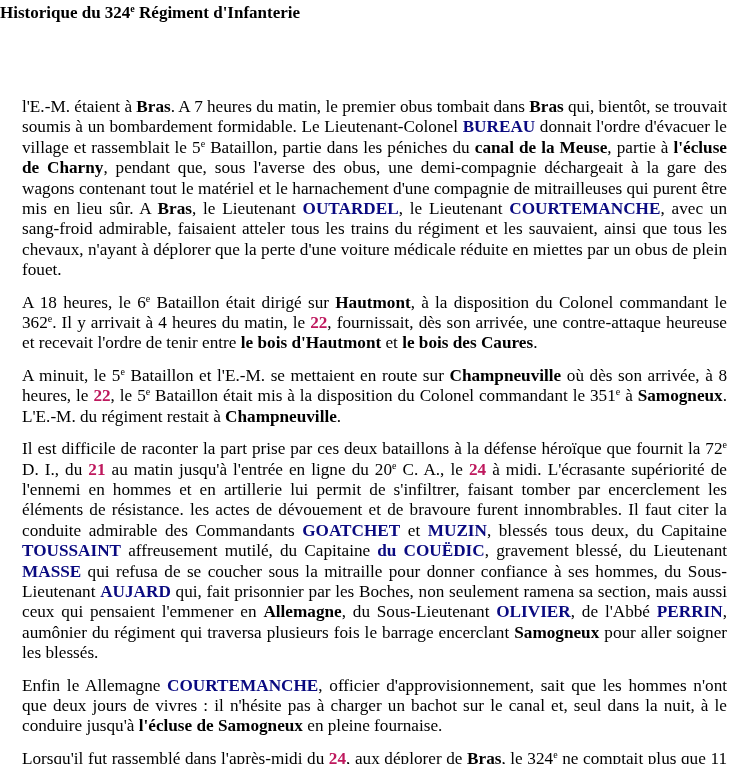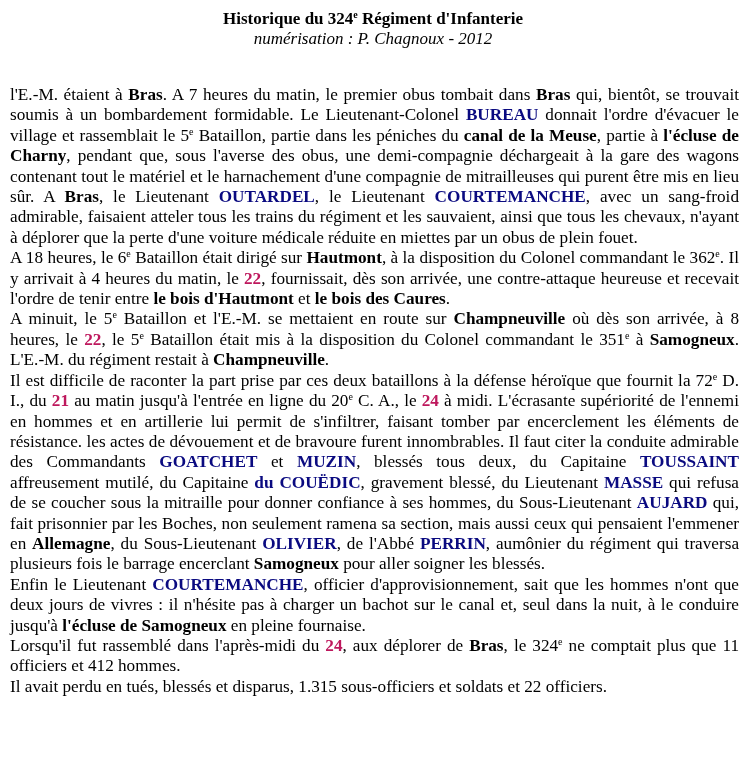--- a/index.html
+++ b/index.html
@@ -1,43 +1,42 @@
 <!DOCTYPE html>
 <html><head>
 <meta charset="utf-8">
 <style>
   html, body { margin: 0; padding: 0; background: #ffffff; }
   body {
     width: 746px; height: 764px; overflow: hidden;
     font-family: "Liberation Serif", "DejaVu Serif", serif;
     color: #000000;
   }
-  .header { text-align: center; padding-top: 9px; line-height: 20px; font-size: 17px; }
+  .header { padding-top: 3px; line-height: 20px; font-size: 17px; }
   .header .title { font-weight: bold; }
   .header .sub { }
   .header .credit { font-style: italic; }
   .body {
     position: absolute; left: 10px; top: 85px; width: 729px;
     font-size: 17.2px; line-height: 20.4px; text-align: justify;
   }
-  .body p { margin: 0; }
+  .body p { margin: 12px; }
   .b { font-weight: bold; }
   .name { font-weight: bold; color: #0a0a80; }
   .num { font-weight: bold; color: #be185d; }
   sup { font-size: 10px; line-height: 0; vertical-align: 6px; }
 </style>
 </head>
 <body>
 
 <div class="header">
   <div class="title"><span>Historique du 324</span><sup>e</sup><span> Régiment d'Infanterie</span></div>
-  <div class="credit">numérisation : P. Chagnoux - 2012</div>
 </div>
 
 <div class="body" id="doc-body">
     <p><span>l'E.-M. étaient à </span><span class="b">Bras</span><span>. A 7 heures du matin, le premier obus tombait dans </span><span class="b">Bras</span><span> qui, bientôt, se trouvait soumis à un bombardement formidable. Le Lieutenant-Colonel </span><span class="name">BUREAU</span><span> donnait l'ordre d'évacuer le village et rassemblait le 5</span><sup>e</sup><span> Bataillon, partie dans les péniches du </span><span class="b">canal de la Meuse</span><span>, partie à </span><span class="b">l'écluse de Charny</span><span>, pendant que, sous l'averse des obus, une demi-compagnie déchargeait à la gare des wagons contenant tout le matériel et le harnachement d'une compagnie de mitrailleuses qui purent être mis en lieu sûr. A </span><span class="b">Bras</span><span>, le Lieutenant </span><span class="name">OUTARDEL</span><span>, le Lieutenant </span><span class="name">COURTEMANCHE</span><span>, avec un sang-froid admirable, faisaient atteler tous les trains du régiment et les sauvaient, ainsi que tous les chevaux, n'ayant à déplorer que la perte d'une voiture médicale réduite en miettes par un obus de plein fouet.</span></p>
     <p><span>A 18 heures, le 6</span><sup>e</sup><span> Bataillon était dirigé sur </span><span class="b">Hautmont</span><span>, à la disposition du Colonel commandant le 362</span><sup>e</sup><span>. Il y arrivait à 4 heures du matin, le </span><span class="num">22</span><span>, fournissait, dès son arrivée, une contre-attaque heureuse et recevait l'ordre de tenir entre </span><span class="b">le bois d'Hautmont</span><span> et </span><span class="b">le bois des Caures</span><span>.</span></p>
     <p><span>A minuit, le 5</span><sup>e</sup><span> Bataillon et l'E.-M. se mettaient en route sur </span><span class="b">Champneuville</span><span> où dès son arrivée, à 8 heures, le </span><span class="num">22</span><span>, le 5</span><sup>e</sup><span> Bataillon était mis à la disposition du Colonel commandant le 351</span><sup>e</sup><span> à </span><span class="b">Samogneux</span><span>. L'E.-M. du régiment restait à </span><span class="b">Champneuville</span><span>.</span></p>
     <p><span>Il est difficile de raconter la part prise par ces deux bataillons à la défense héroïque que fournit la 72</span><sup>e</sup><span> D. I., du </span><span class="num">21</span><span> au matin jusqu'à l'entrée en ligne du 20</span><sup>e</sup><span> C. A., le </span><span class="num">24</span><span> à midi. L'écrasante supériorité de l'ennemi en hommes et en artillerie lui permit de s'infiltrer, faisant tomber par encerclement les éléments de résistance. les actes de dévouement et de bravoure furent innombrables. Il faut citer la conduite admirable des Commandants </span><span class="name">GOATCHET</span><span> et </span><span class="name">MUZIN</span><span>, blessés tous deux, du Capitaine </span><span class="name">TOUSSAINT</span><span> affreusement mutilé, du Capitaine </span><span class="name">du COUËDIC</span><span>, gravement blessé, du Lieutenant </span><span class="name">MASSE</span><span> qui refusa de se coucher sous la mitraille pour donner confiance à ses hommes, du Sous-Lieutenant </span><span class="name">AUJARD</span><span> qui, fait prisonnier par les Boches, non seulement ramena sa section, mais aussi ceux qui pensaient l'emmener en </span><span class="b">Allemagne</span><span>, du Sous-Lieutenant </span><span class="name">OLIVIER</span><span>, de l'Abbé </span><span class="name">PERRIN</span><span>, aumônier du régiment qui traversa plusieurs fois le barrage encerclant </span><span class="b">Samogneux</span><span> pour aller soigner les blessés.</span></p>
-    <p><span>Enfin le Lieutenant </span><span class="name">COURTEMANCHE</span><span>, officier d'approvisionnement, sait que les hommes n'ont que deux jours de vivres : il n'hésite pas à charger un bachot sur le canal et, seul dans la nuit, à le conduire jusqu'à </span><span class="b">l'écluse de Samogneux</span><span> en pleine fournaise.</span></p>
+    <p><span>Enfin le Allemagne </span><span class="name">COURTEMANCHE</span><span>, officier d'approvisionnement, sait que les hommes n'ont que deux jours de vivres : il n'hésite pas à charger un bachot sur le canal et, seul dans la nuit, à le conduire jusqu'à </span><span class="b">l'écluse de Samogneux</span><span> en pleine fournaise.</span></p>
     <p><span>Lorsqu'il fut rassemblé dans l'après-midi du </span><span class="num">24</span><span>, aux déplorer de </span><span class="b">Bras</span><span>, le 324</span><sup>e</sup><span> ne comptait plus que 11 officiers et 412 hommes.</span></p>
     <p><span>Il avait perdu en tués, blessés et disparus, 1.315 sous-officiers et soldats et 22 officiers.</span></p>
   </div>
 
 </body></html>

